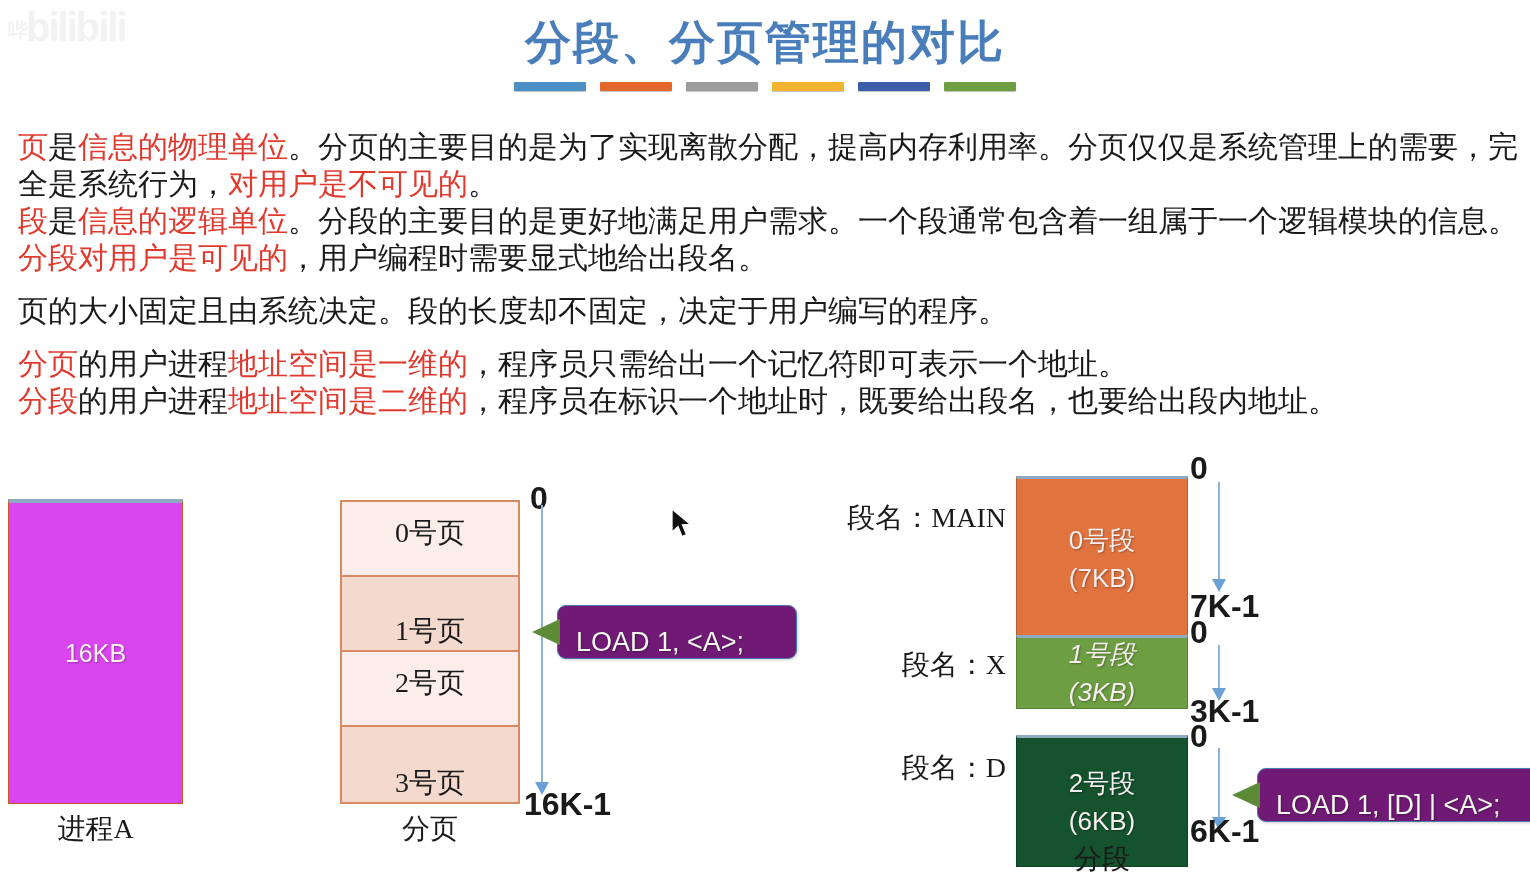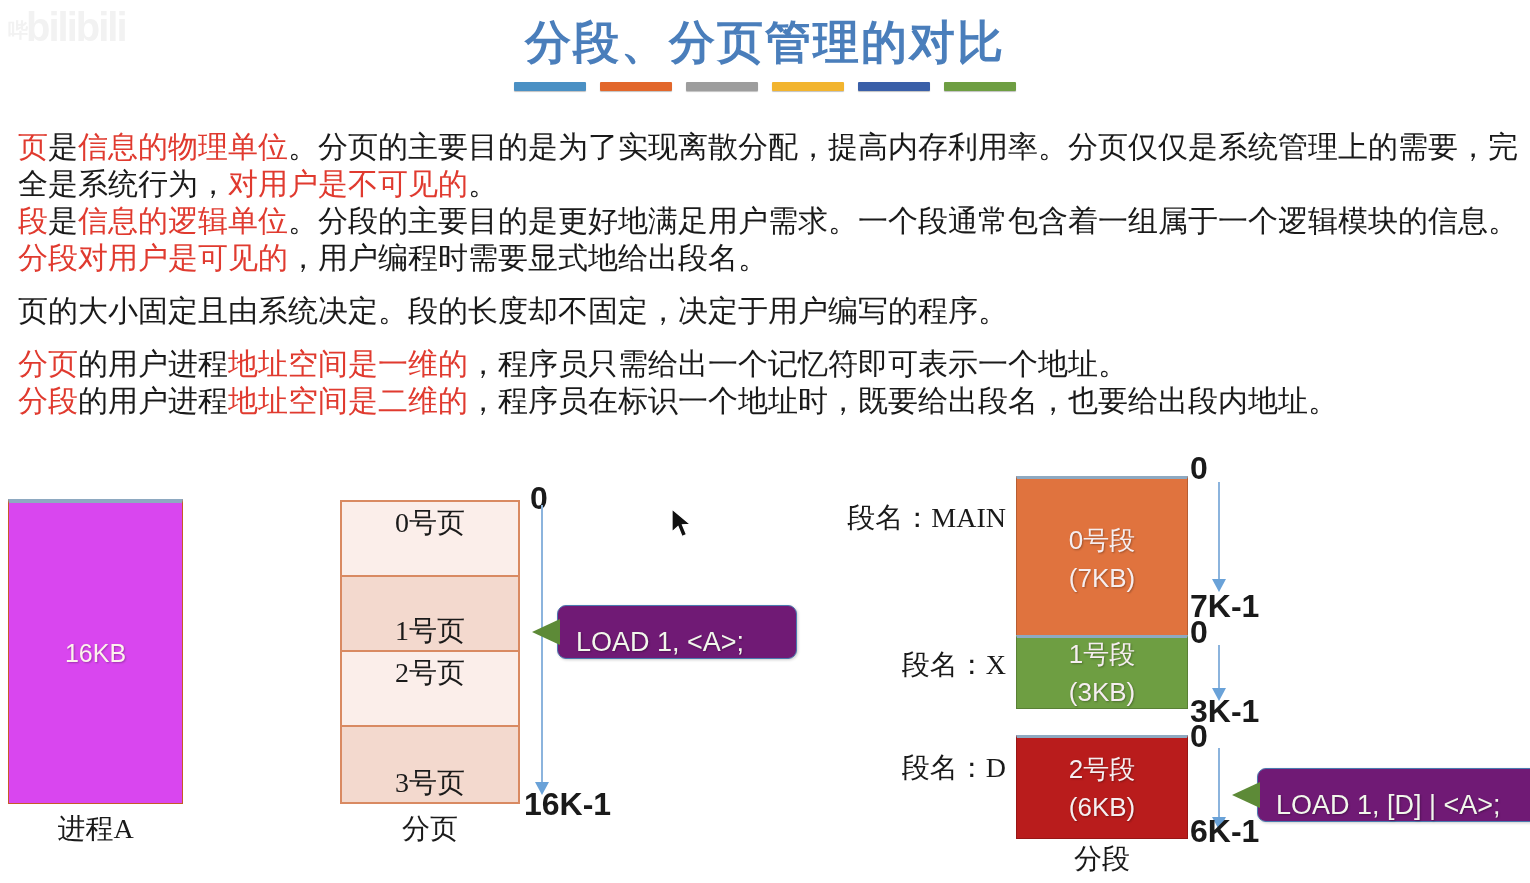--- a/index.html
+++ b/index.html
@@ -110,21 +110,21 @@
     left: 340px; top: 500px;
     width: 180px; height: 304px;
     border: 2px solid #d98a62;
     box-sizing: border-box;
   }
   .page-row {
     height: 25%;
     box-sizing: border-box;
     display: flex; align-items: flex-start; justify-content: center;
     font-size: 28px;
-    padding-top: 2px;
+    padding-top: 12px;
     border-bottom: 2px solid #d98a62;
   }
   .page-row:last-child { border-bottom: none; }
   .page-row.shade-a { background: #fbeeea; }
   .page-row.shade-b { background: #f3d9ce; align-items: flex-end; }
 
   #pages-caption {
     position: absolute;
     left: 340px; top: 810px;
     width: 180px;
@@ -311,34 +311,34 @@
       </div>
       <div class="seg-arrow" style="left: 1211px; top: 482px; height: 110px;">
         <div class="vline"></div>
         <div class="vhead"></div>
       </div>
       <div class="axis-num" style="left: 1190px; top: 450px;">0</div>
       <div class="axis-num" style="left: 1190px; top: 588px;">7K-1</div>
       <div class="seg-label" style="left: 796px; top: 645px;">
         <div>段名：X</div>
       </div>
-      <div class="seg-box" id="seg1" style="top: 635px; height: 74px; background: rgb(110, 158, 66);">
+      <div class="seg-box" id="seg1" style="top: 635px; height: 74px; background: rgb(110, 158, 66); font-style: italic;">
         <div>1号段</div>
         <div>(3KB)</div>
       </div>
       <div class="seg-arrow" style="left: 1211px; top: 645px; height: 56px;">
         <div class="vline"></div>
         <div class="vhead"></div>
       </div>
       <div class="axis-num" style="left: 1190px; top: 614px;">0</div>
       <div class="axis-num" style="left: 1190px; top: 693px;">3K-1</div>
       <div class="seg-label" style="left: 796px; top: 748px;">
         <div>段名：D</div>
       </div>
-      <div class="seg-box" id="seg2" style="top: 735px; height: 104px; background: #b91c1c;">
+      <div class="seg-box" id="seg2" style="top: 735px; height: 132px; background: #14532d;">
         <div>2号段</div>
         <div>(6KB)</div>
       </div>
       <div class="seg-arrow" style="left: 1211px; top: 748px; height: 82px;">
         <div class="vline"></div>
         <div class="vhead"></div>
       </div>
       <div class="axis-num" style="left: 1190px; top: 718px;">0</div>
       <div class="axis-num" style="left: 1190px; top: 813px;">6K-1</div>
     </div>

